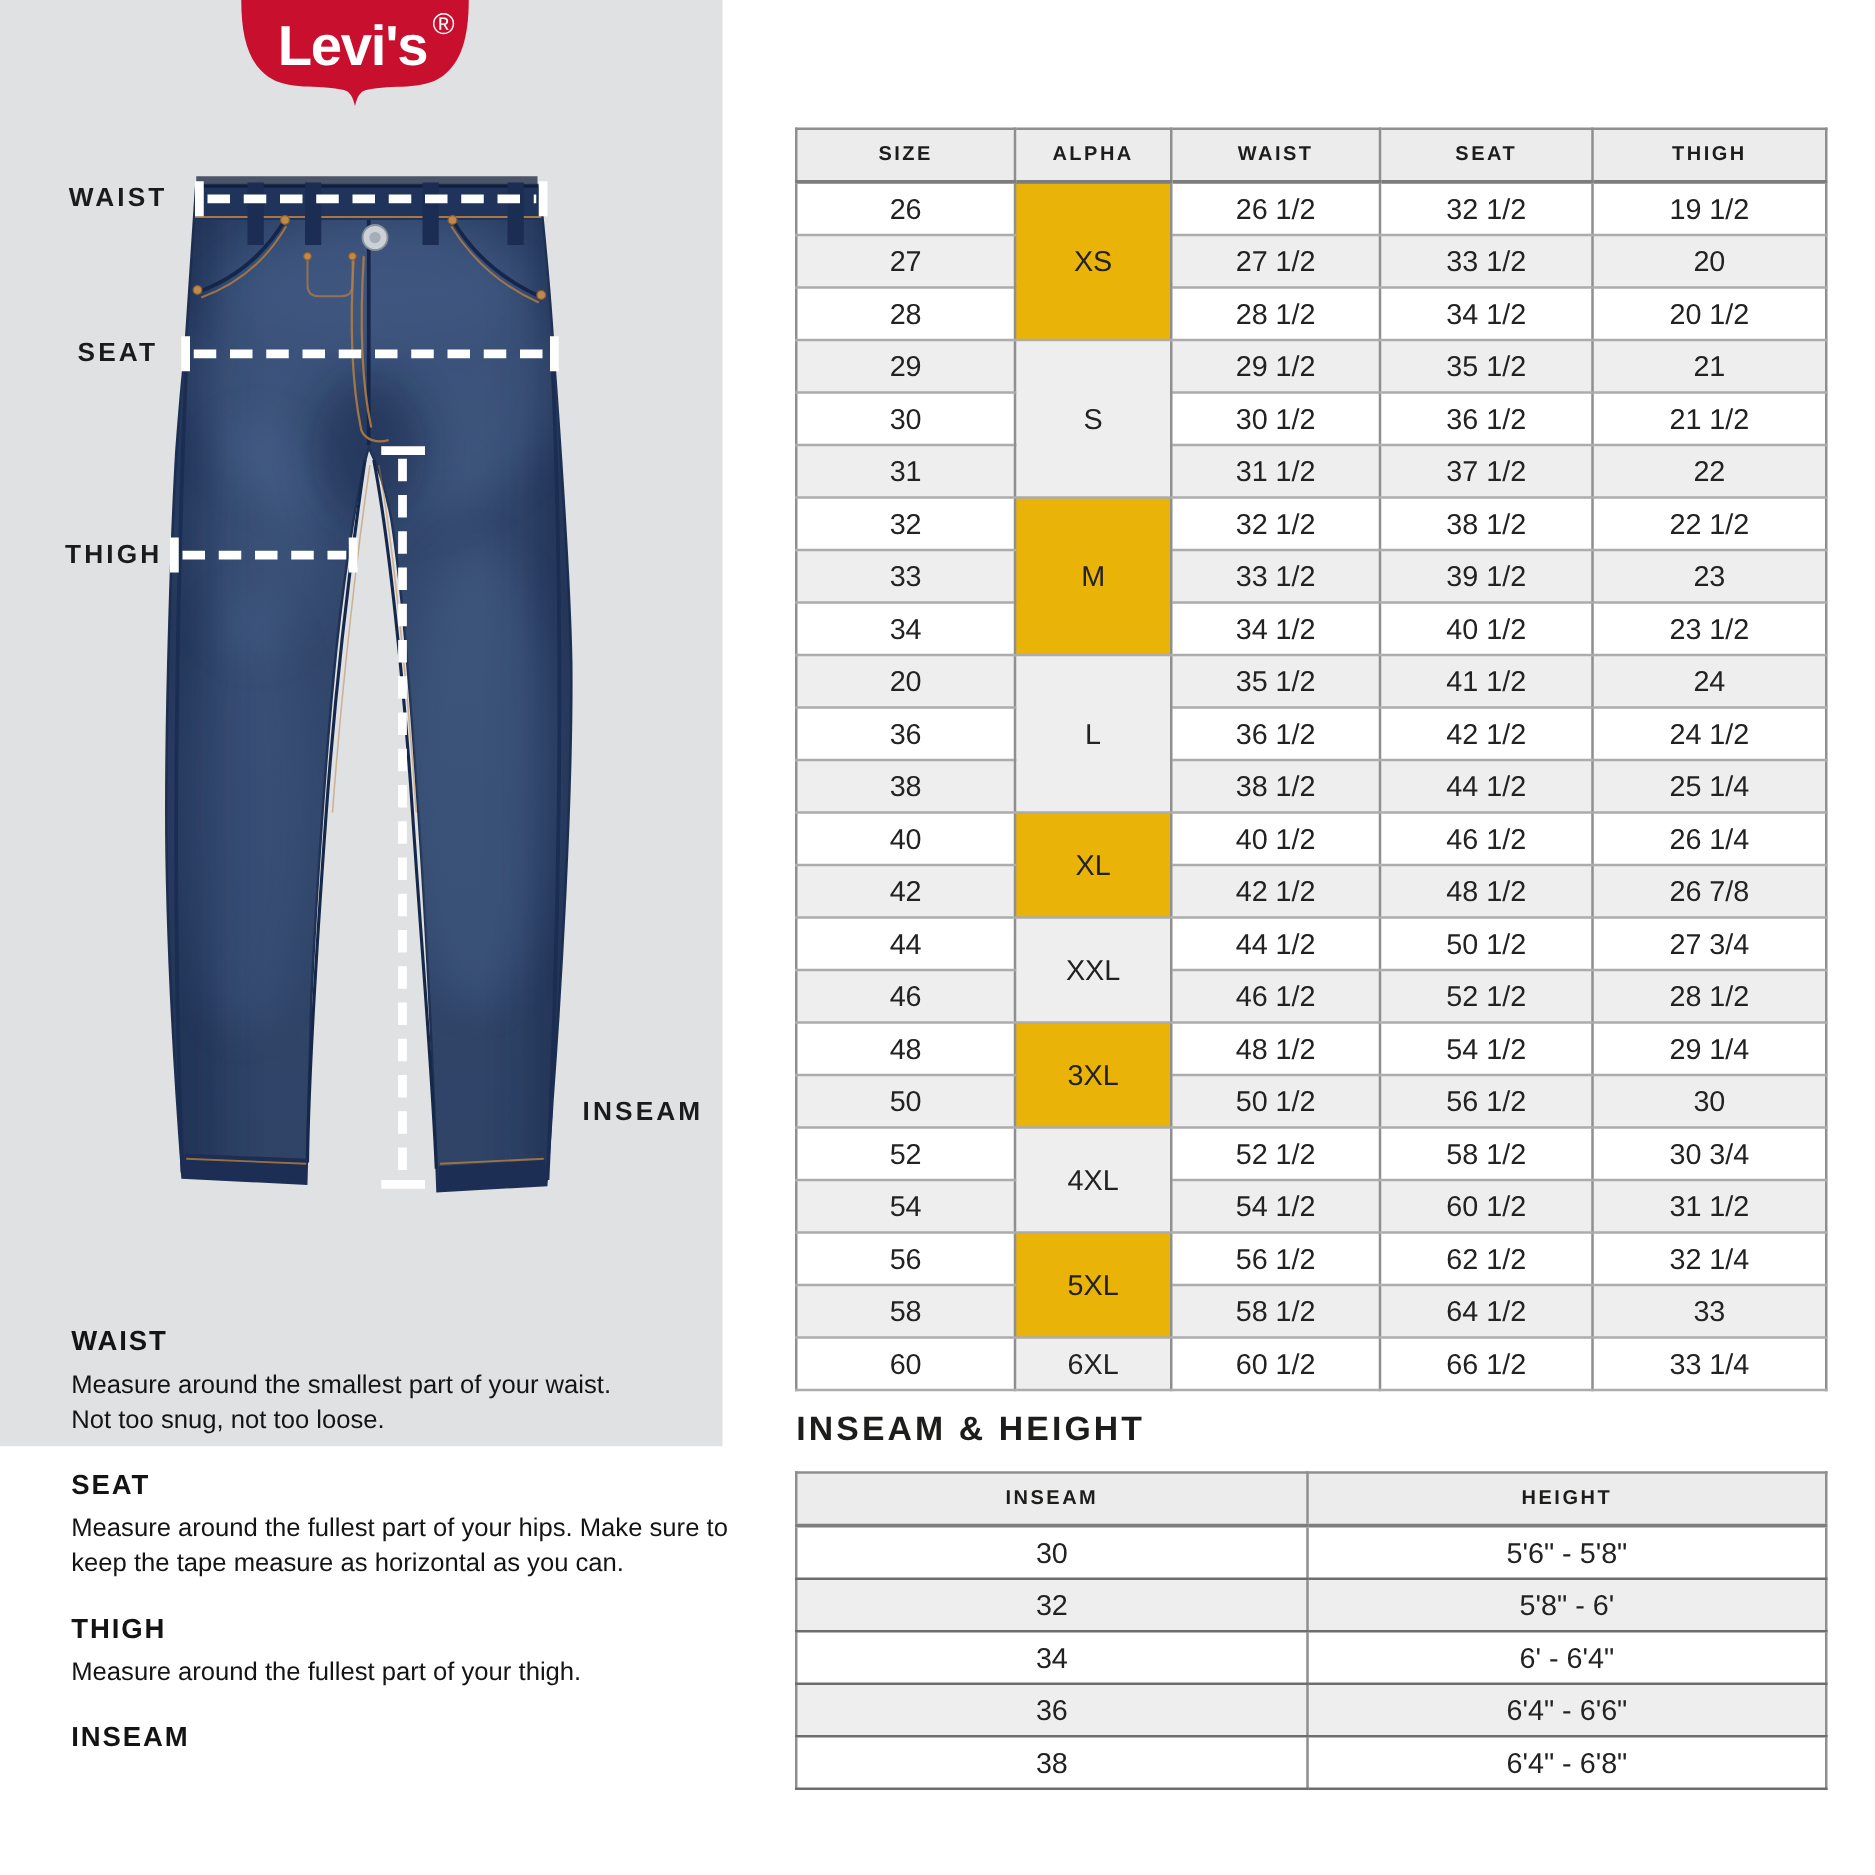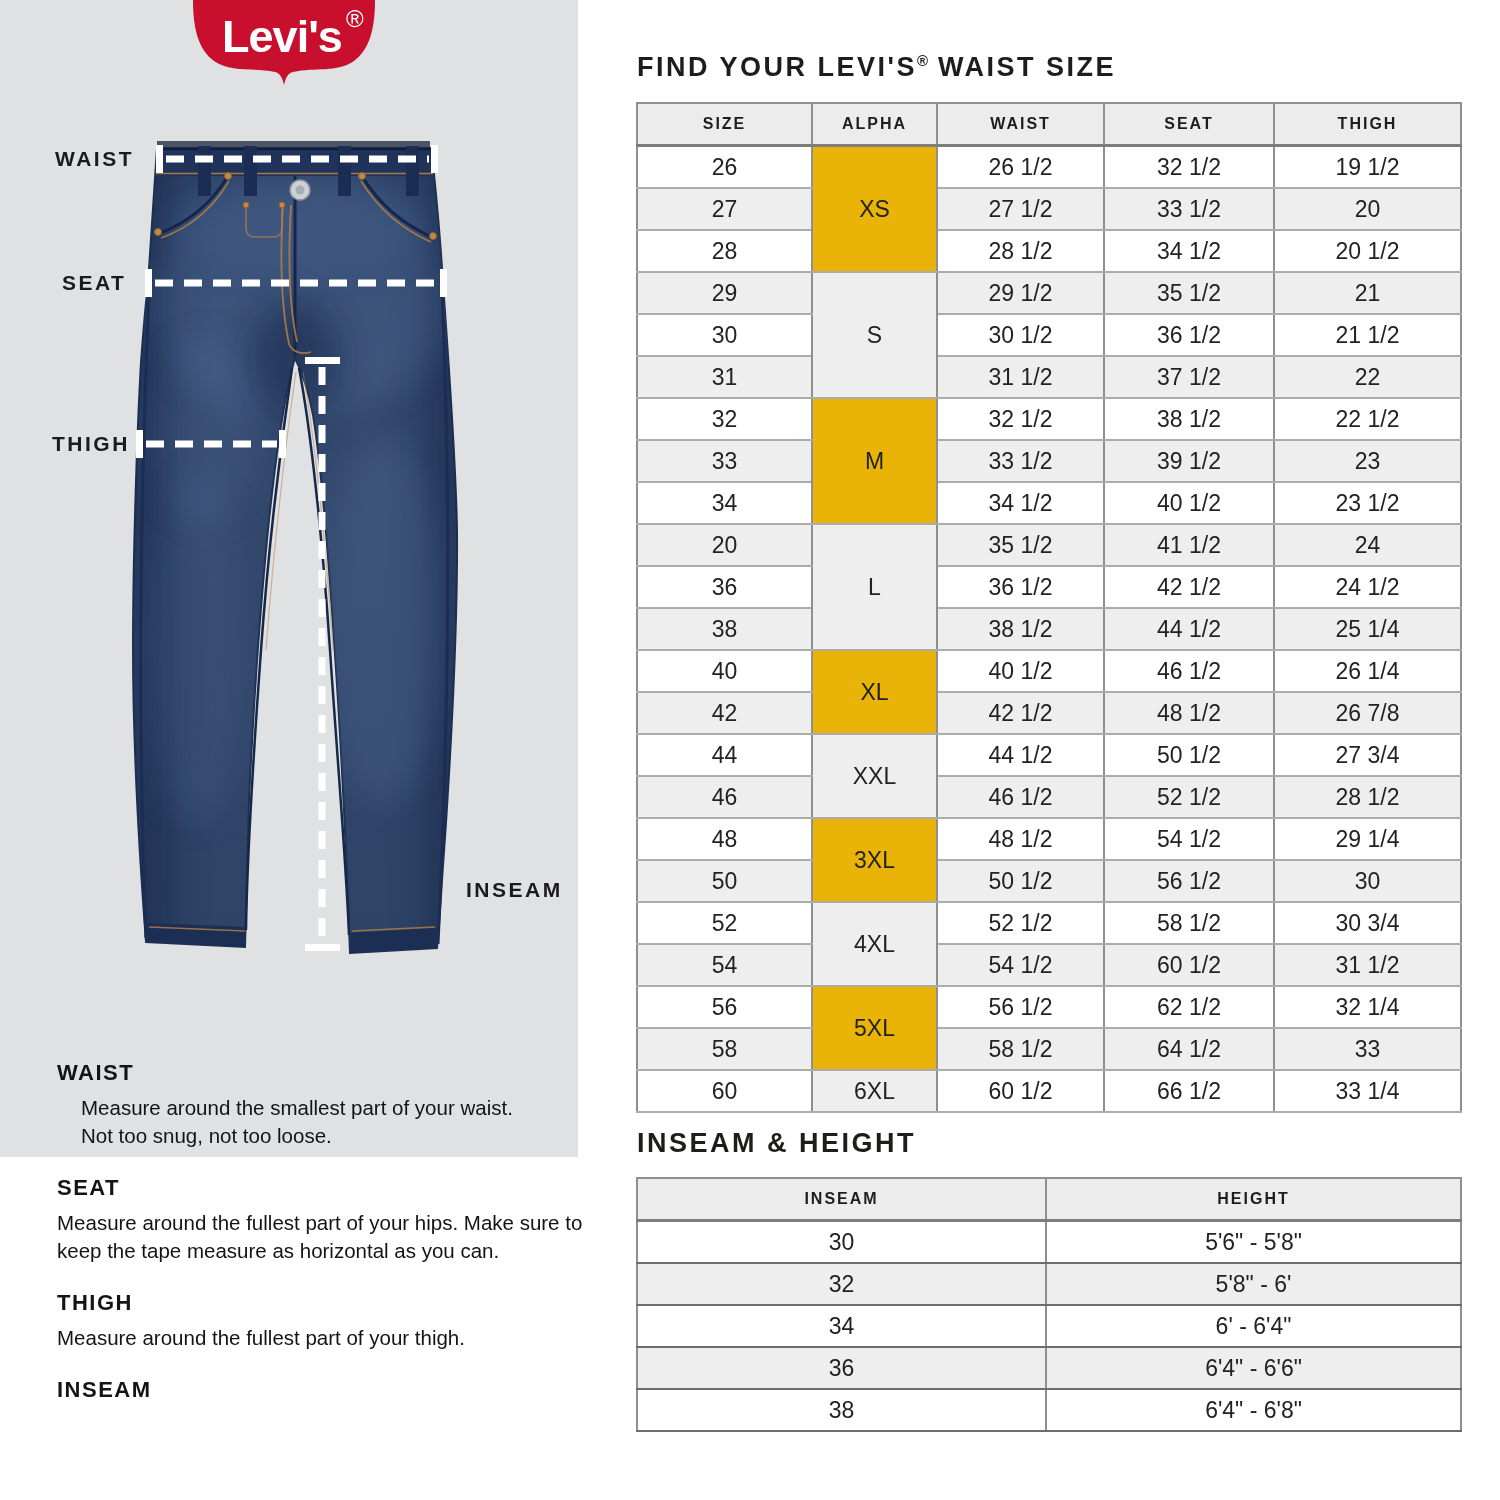--- a/index.html
+++ b/index.html
@@ -27,21 +27,21 @@
   #lbl-inseam { left:466px; top:878px; }
 
   
   .guide { position:absolute; left:57px; top:1060px; }
   .guide-block { margin-bottom:25px; }
   .guide-h {
     font-weight:bold; font-size:22px; letter-spacing:1.5px; color:#141414;
     margin:0 0 8px 0;
   }
   .guide-p { font-size:20.5px; line-height:28px; color:#141414; margin:0; }
-  .guide-block:nth-child(1) .guide-p { width:468px;margin-left:24px; }
+  .guide-block:nth-child(1) .guide-p { width:468px; }
   .guide-block:nth-child(2) .guide-p { width:538px; }
   .guide-block:nth-child(3) .guide-p { width:520px; }
   .guide-block:nth-child(4) .guide-p { width:500px; }
 
   
   .section-title {
     position:absolute; font-weight:bold; font-size:27px; letter-spacing:2.5px;
     color:#1d1d1b; white-space:nowrap;
   }
   #size-title   { left:637px; top:52px; }
@@ -197,23 +197,20 @@
     </div>
     <div class="guide-block">
       <h3 class="guide-h">THIGH</h3>
       <p class="guide-p">Measure around the fullest part of your thigh.</p>
     </div>
     <div class="guide-block">
       <h3 class="guide-h">INSEAM</h3>
     </div>
   </div>
 
-  <div class="section-title" id="size-title">
-    <span>FIND YOUR LEVI'S</span><sup>®</sup><span> WAIST SIZE</span>
-  </div>
 
   <table class="chart" id="size-table">
       <colgroup>
         <col style="width: 175px;">
         <col style="width: 125px;">
         <col style="width: 167px;">
         <col style="width: 170px;">
         <col style="width: 187px;">
       </colgroup>
       <thead>

